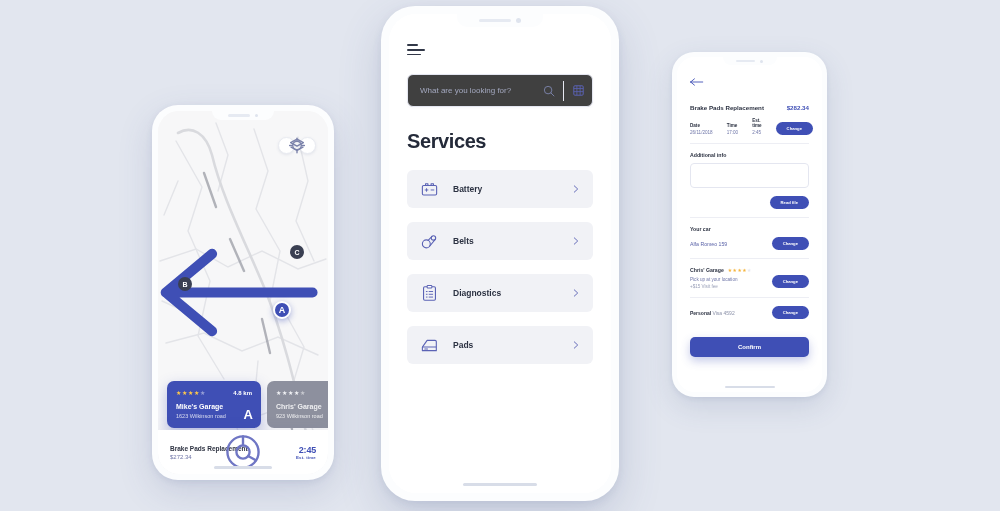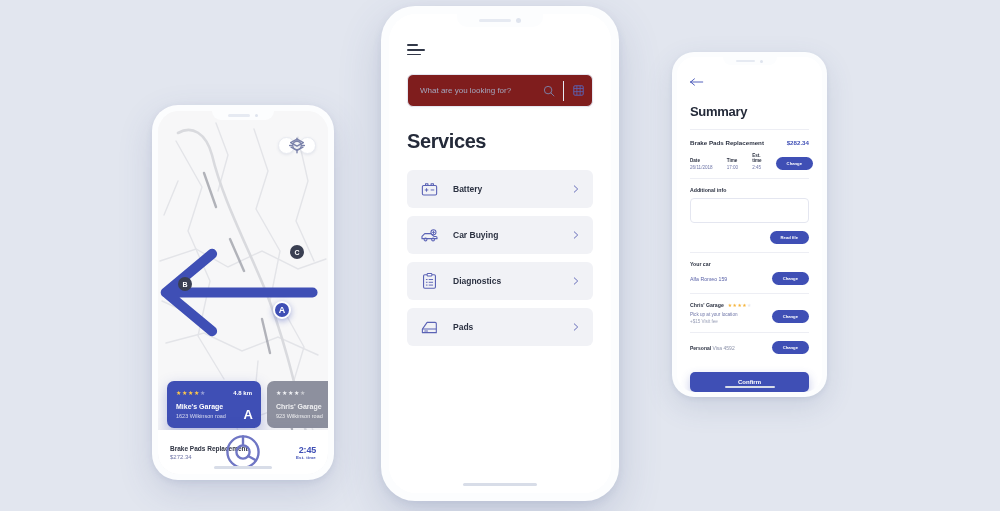--- a/index.html
+++ b/index.html
@@ -82,31 +82,31 @@
   #phone-center .homebar { bottom: 15px; width: 74px; height: 3.4px; }
 
   .c-body { position: absolute; inset: 0; padding: 30px 18px 0; background: #fff; }
   .hamburger { width: 18px; margin-bottom: 19px; cursor: pointer; }
   .hamburger span { display: block; height: 1.8px; background: #323848; border-radius: 2px; margin-bottom: 3px; }
   .hamburger span:nth-child(1) { width: 11px; }
   .hamburger span:nth-child(2) { width: 18px; }
   .hamburger span:nth-child(3) { width: 14px; margin-bottom: 0; }
 
   .searchbar { height: 33px; border: 1px solid #e4e6f0; border-radius: 6px; display: flex;
-    align-items: center; padding: 0 0 0 12px; background: #7f1d1d; margin-bottom: 23px;
+    align-items: center; padding: 0 0 0 12px; background: #404040; margin-bottom: 23px;
     box-shadow: 0 1px 3px rgba(90,105,150,.05); }
   .searchbar input { flex: 1; border: 0; outline: 0; font-size: 8px; color: #9aa0b8;
     font-family: "Liberation Sans", sans-serif; background: transparent; }
   .searchbar input::placeholder { color: #a3a8bf; }
   .sb-icon { width: 28px; display: flex; align-items: center; justify-content: center; cursor: pointer; }
   .sb-div { width: 1px; height: 20px; background: #e6e8f1; }
 
   .c-title { font-size: 20px; font-weight: bold; color: #242a39; letter-spacing: -.4px; margin-bottom: 17px; }
 
-  .svc-list { display: flex; flex-direction: column; gap: 8px; }
+  .svc-list { display: flex; flex-direction: column; gap: 14px; }
   .svc-row { height: 38px; background: #f1f2f6; border-radius: 6px; display: flex;
     align-items: center; padding: 0 13px; gap: 14px; cursor: pointer; }
   .svc-row .ric { width: 19px; height: 19px; flex: 0 0 19px; display: flex; align-items: center; justify-content: center; }
   .svc-row .rlabel { flex: 1; font-size: 8.5px; font-weight: bold; color: #2c3242; }
   .svc-row .rchev { width: 8px; height: 8px; }
 
   
   #phone-right { left: 672px; top: 52px; width: 155px; height: 345px; border-radius: 22px;
     box-shadow: 0 10px 28px rgba(70,85,135,.15), 0 2px 5px rgba(70,85,135,.09); }
   #phone-right .screen { left: 5px; top: 5px; right: 5px; bottom: 5px; border-radius: 18px; }
@@ -289,35 +289,33 @@
               <rect x="3" y="7" width="18" height="12" rx="1.6" stroke="#5b63b5" stroke-width="1.4" fill="none"></rect>
               <path d="M7 7 V4.8 H10 V7 M14 7 V4.8 H17 V7" stroke="#5b63b5" stroke-width="1.4" fill="none" stroke-linejoin="round"></path>
               <path d="M6.5 12.6 H10 M8.25 10.9 V14.3 M14 12.6 H17.5" stroke="#5b63b5" stroke-width="1.2" stroke-linecap="round"></path>
             </svg>
             <div class="rlabel">Battery</div>
             <svg class="rchev" viewBox="0 0 10 14">
               <path d="M2 1.5 L8 7 L2 12.5" stroke="#5b63b5" stroke-width="1.6" fill="none" stroke-linecap="round" stroke-linejoin="round"></path>
             </svg>
           </div>
 
-
-
           <div class="svc-row">
             <svg class="ric" viewBox="0 0 24 24">
-              <path d="M2.5 16 V13.2 L6 9.6 H13.5 L17.6 13.2 H20 A1.5 1.5 0 0 1 21.5 14.7 V16 H2.5 Z" stroke="#5b63b5" stroke-width="1.4" fill="none" stroke-linejoin="round"></path>
-              <circle cx="7" cy="17" r="1.8" stroke="#5b63b5" stroke-width="1.3" fill="none"></circle>
-              <circle cx="16.5" cy="17" r="1.8" stroke="#5b63b5" stroke-width="1.3" fill="none"></circle>
-              <circle cx="17" cy="8" r="3.2" stroke="#5b63b5" stroke-width="1.3" fill="#fff"></circle>
-              <path d="M17 6.4 V9.6 M15.4 8 H18.6" stroke="#5b63b5" stroke-width="1.2" stroke-linecap="round"></path>
-            </svg>
-            <div class="rlabel">Car Buying</div>
+              <circle cx="8" cy="15" r="5" stroke="#5b63b5" stroke-width="1.4" fill="none"></circle>
+              <circle cx="17" cy="7.5" r="2.8" stroke="#5b63b5" stroke-width="1.4" fill="none"></circle>
+              <path d="M10.3 10.6 L15.2 5.6 M12.1 18 L19.3 9.4" stroke="#5b63b5" stroke-width="1.4" stroke-linecap="round"></path>
+            </svg>
+            <div class="rlabel">Belts</div>
             <svg class="rchev" viewBox="0 0 10 14">
               <path d="M2 1.5 L8 7 L2 12.5" stroke="#5b63b5" stroke-width="1.6" fill="none" stroke-linecap="round" stroke-linejoin="round"></path>
             </svg>
           </div>
+
+
 
 
           <div class="svc-row">
             <svg class="ric" viewBox="0 0 24 24">
               <rect x="4.5" y="3.5" width="15" height="17" rx="1.6" stroke="#5b63b5" stroke-width="1.4" fill="none"></rect>
               <rect x="9" y="1.8" width="6" height="3.2" rx="1" stroke="#5b63b5" stroke-width="1.3" fill="#fff"></rect>
               <path d="M8 9.5 H9 M8 13 H9 M8 16.5 H9 M11.5 9.5 H16 M11.5 13 H16 M11.5 16.5 H16" stroke="#5b63b5" stroke-width="1.2" stroke-linecap="round"></path>
             </svg>
             <div class="rlabel">Diagnostics</div>
             <svg class="rchev" viewBox="0 0 10 14">
@@ -348,21 +346,20 @@
       <div class="speaker"></div>
       <div class="cam"></div>
     </div>
     <div class="screen">
       <div class="r-body">
 
         <svg class="r-back" viewBox="0 0 22 14">
           <path d="M1 7 H20 M1 7 L7 2 M1 7 L7 12" stroke="#3f4fb5" stroke-width="1.4" fill="none" stroke-linecap="round" stroke-linejoin="round"></path>
         </svg>
 
-        <div class="r-title">Summary</div>
 
         
         <div class="r-sec">
           <div class="r-row">
             <div class="r-svc-name">Brake Pads Replacement</div>
             <div class="r-svc-price">$282.34</div>
           </div>
           <div class="r-meta">
             <div class="r-mcol">
               <div class="r-mlabel">Date</div>

